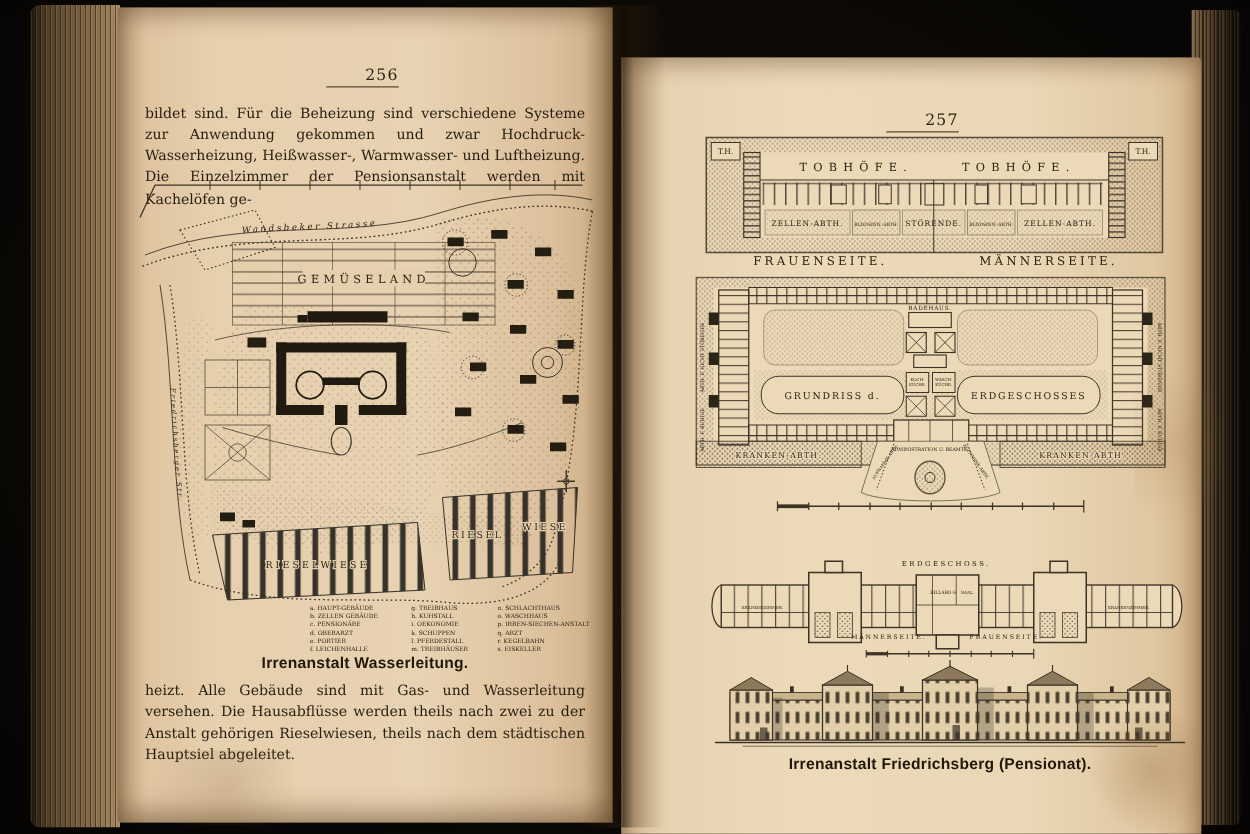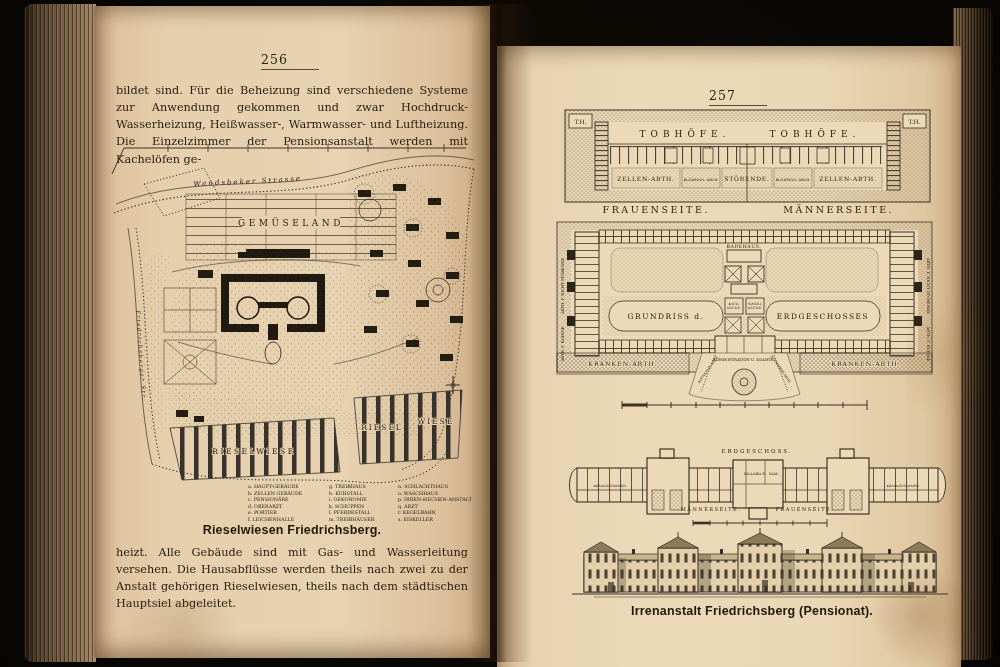--- a/index.html
+++ b/index.html
@@ -16,21 +16,21 @@
   .page{position:absolute;top:6px;height:652px;}
   .page-left{left:94px;width:396px;border-radius:3px 0 0 3px;
     background:linear-gradient(90deg,#bfa07a 0%, #dfc4a0 6%, #e6cfad 18%, #e7d2b1 62%, #dcc09c 88%, #c8a97f 100%);
     box-shadow:inset 0 8px 16px rgba(80,52,22,.35), inset 0 -10px 18px rgba(80,52,22,.4);}
   .page-right{left:497px;width:464px;border-radius:0 3px 3px 0;
     background:linear-gradient(90deg,#d3b590 0%, #e7d3b1 8%, #ecd9b8 30%, #ead7b5 70%, #dfc7a1 92%, #cfae85 100%);
     box-shadow:inset 0 8px 16px rgba(80,52,22,.32), inset 0 -10px 18px rgba(80,52,22,.38);margin-top:40px;}
   .gutter{position:absolute;left:466px;top:4px;width:66px;height:658px;z-index:4;pointer-events:none;
     background:linear-gradient(90deg, rgba(60,38,15,0) 0%, rgba(60,38,15,.30) 38%, rgba(28,16,5,.55) 50%, rgba(60,38,15,.28) 62%, rgba(60,38,15,0) 100%);}
   .stain{position:absolute;pointer-events:none;}
-  .pnum{position:absolute;width:58px;text-align:left;font-size:12.5px;color:#2a2112;border-bottom:1px solid #5a4930;padding-bottom:2px;letter-spacing:1px;}
+  .pnum{position:absolute;width:58px;text-align:right;font-size:12.5px;color:#2a2112;border-bottom:1px solid #5a4930;padding-bottom:2px;letter-spacing:1px;}
   .para{position:absolute;font-size:11.3px;line-height:1.52;color:#261d0f;text-align:justify;}
   .caption{position:absolute;font-family:"Liberation Sans",sans-serif;font-weight:bold;font-size:12.5px;color:#201808;text-align:center;letter-spacing:.2px;}
   .seite-row{position:absolute;display:flex;font-size:9.5px;letter-spacing:2.5px;color:#2b2212;}
   .seite-row span{flex:1;text-align:center;}
   svg{position:absolute;overflow:visible;}
   svg text{font-family:"DejaVu Serif",serif;fill:#2b2314;}
 </style>
 </head>
 <body>
 
@@ -183,21 +183,21 @@
         <text x="221" y="389">m. TREIBHÄUSER</text>
         <text x="290" y="356">n. SCHLACHTHAUS</text>
         <text x="290" y="362.6">o. WASCHHAUS</text>
         <text x="290" y="369.2">p. IRREN-SIECHEN-ANSTALT</text>
         <text x="290" y="375.8">q. ARZT</text>
         <text x="290" y="382.4">r. KEGELBAHN</text>
         <text x="290" y="389">s. EISKELLER</text>
       </g>
     </svg>
 
-    <div class="caption" style="left:0;top:517px;width:396px;">Rieselwiesen Friedrichsberg.</div>
+    <div class="caption" style="left:0;top:517px;width:396px;">Irrenanstalt Wasserleitung.</div>
     <div class="para" style="left:22px;top:538px;width:352px;">heizt. Alle Gebäude sind mit Gas- und Wasserleitung versehen. Die Hausabflüsse werden theils nach zwei zu der Anstalt gehörigen Rieselwiesen, theils nach dem städtischen Hauptsiel abgeleitet.</div>
   </div>
 
   <div class="page page-right">
     <div class="pnum" style="left:212px;top:42px;">257</div>
 
     <svg style="left:68px;top:64px;" width="365" height="92" viewBox="0 0 365 92">
       <defs>
         <pattern id="band1" width="4" height="4" patternUnits="userSpaceOnUse">
           <circle cx="1" cy="1" r="0.6" fill="#5a4e3a"></circle>

